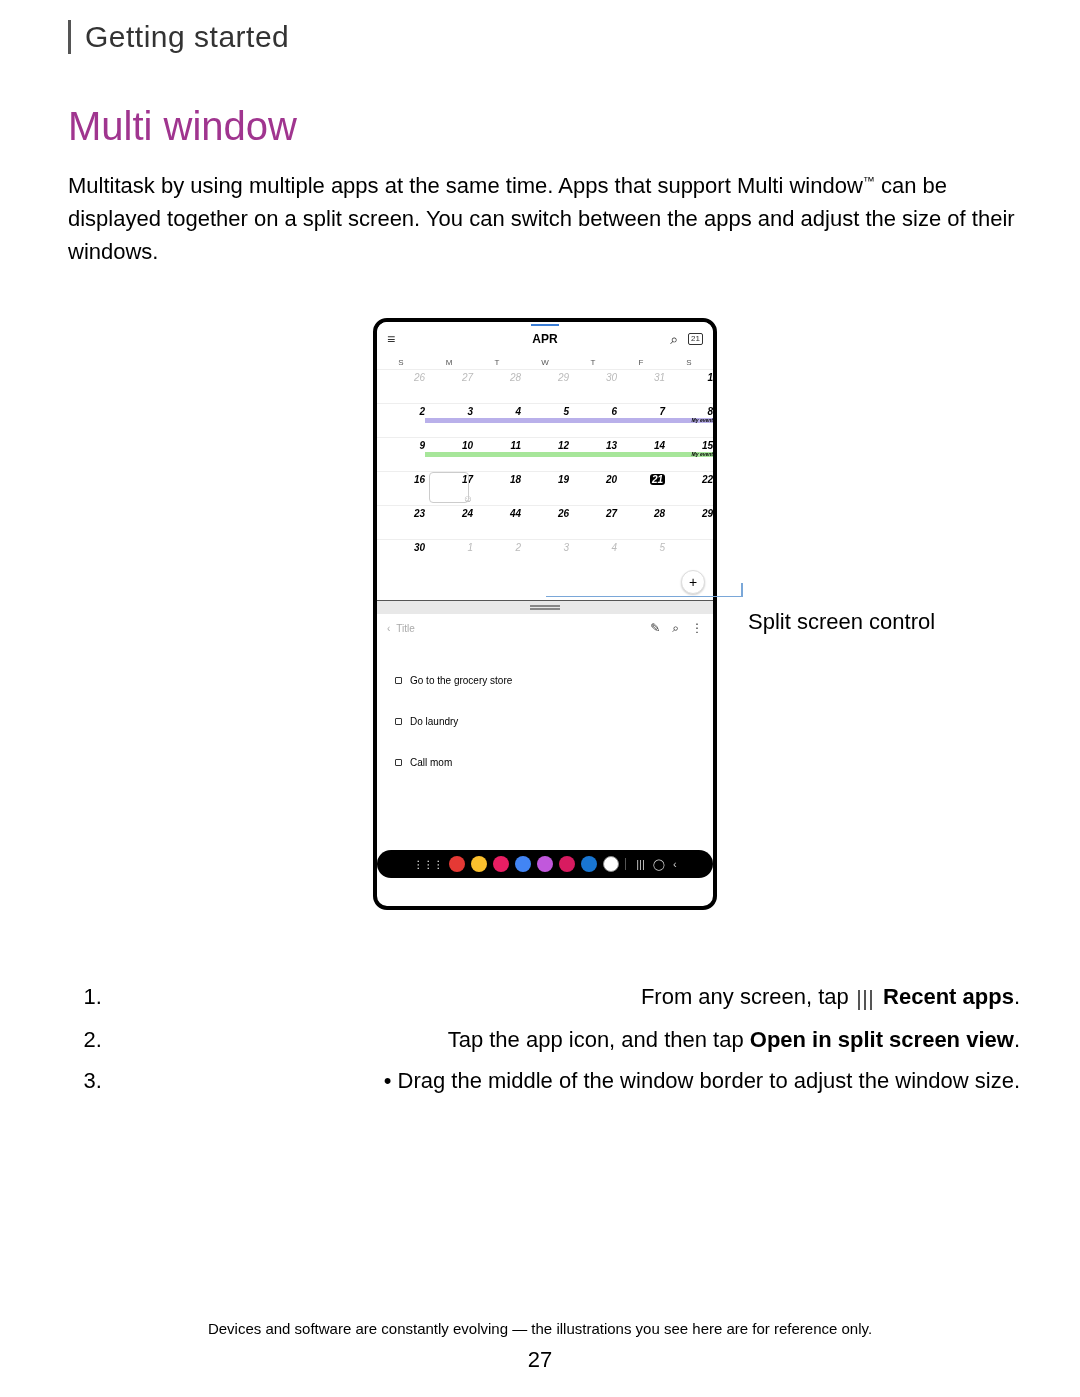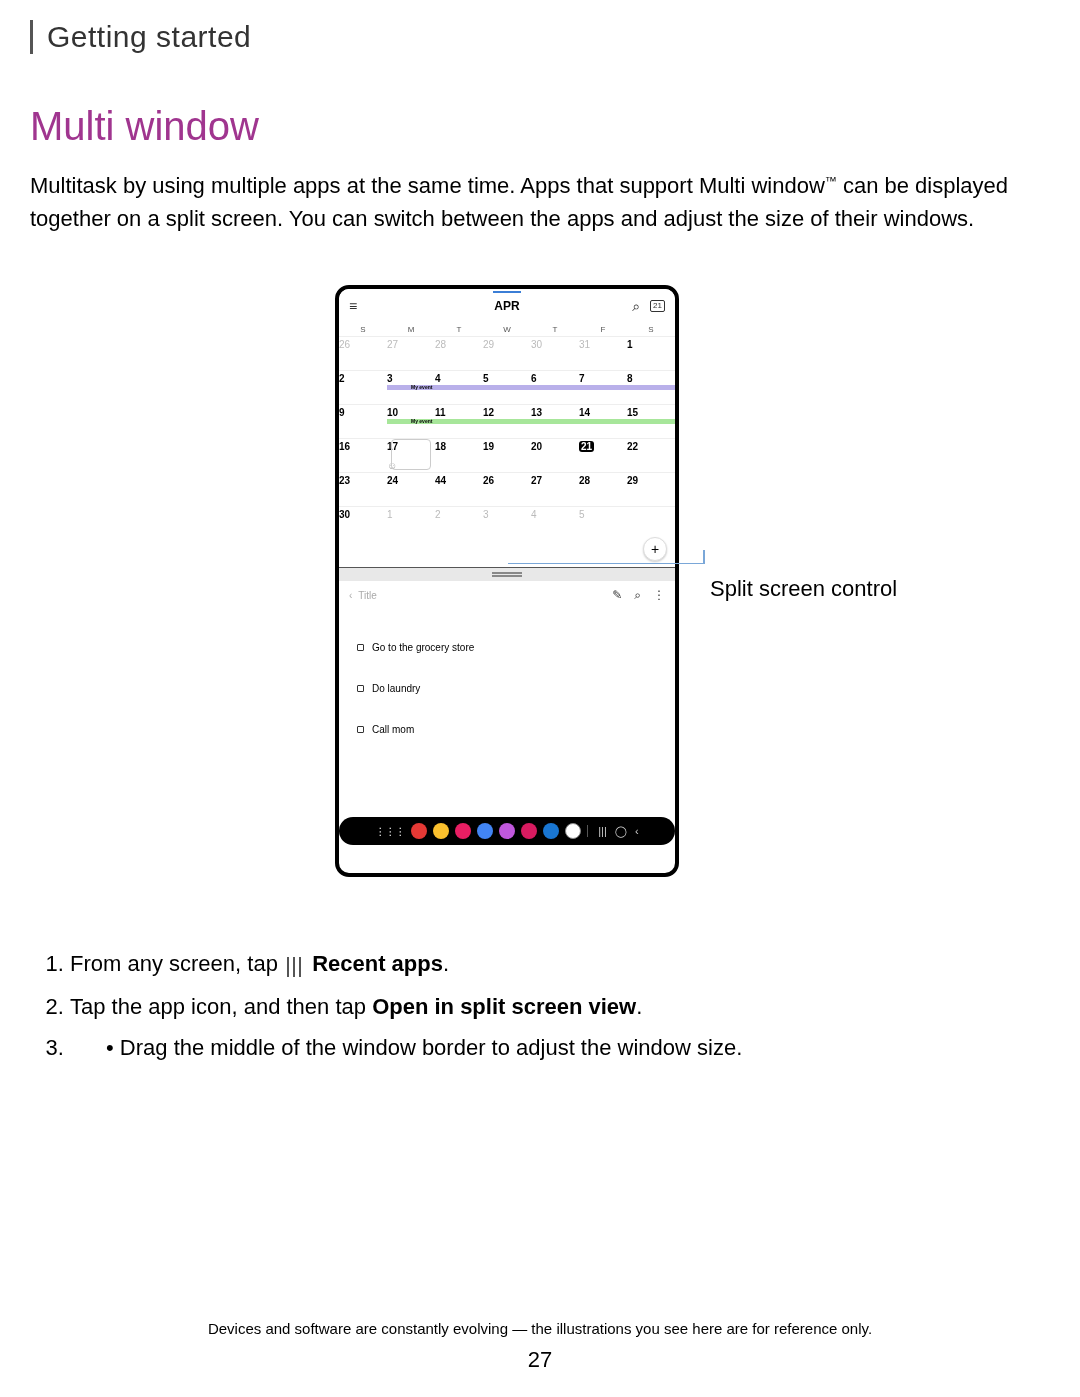--- a/index.html
+++ b/index.html
@@ -4,21 +4,21 @@
 <style>
   * { box-sizing: border-box; margin: 0; padding: 0; }
   body {
     width: 1080px;
     height: 1397px;
     background: #fff;
     font-family: -apple-system, BlinkMacSystemFont, "Segoe UI", Arial, sans-serif;
     color: #000;
     position: relative;
   }
-  .page { padding: 20px 60px 0 30px; }
+  .page { padding: 20px 60px 0 68px; }
   .breadcrumb-bar {
     border-left: 3px solid #555;
     padding-left: 14px;
     margin-bottom: 50px;
   }
   .breadcrumb-bar h2 {
     font-size: 30px;
     font-weight: 400;
     color: #333;
     letter-spacing: 0.5px;
@@ -83,27 +83,28 @@
     height: 2px;
     background: #3b7ed6;
   }
   .ham, .search-ic, .today-ic { font-size: 14px; color: #333; }
   .cal-header .right { display: flex; gap: 10px; align-items: center; }
   .today-ic { border: 1px solid #333; border-radius: 2px; font-size: 8px; padding: 0 2px; line-height: 10px; }
   table.calendar { width: 100%; border-collapse: collapse; table-layout: fixed; }
   table.calendar th { font-size: 8px; font-weight: 400; color: #555; padding: 2px 0; }
   table.calendar td {
     font-size: 10px;
-    text-align: left;
+    text-align: right;
     vertical-align: top;
     height: 34px;
     border-top: 1px solid #eee;
     padding-top: 2px;
     position: relative;
     font-weight: 600;
+    font-style: italic;
   }
   table.calendar td.muted { color: #bbb; font-weight: 400; }
   .ev-purple { position: absolute; top: 14px; left: 0; right: -285px; height: 5px; background: #b9b0ea; font-size: 5px; line-height: 5px; color: #000; padding-left: 50%; overflow: visible; white-space: nowrap; z-index: 1; }
   .ev-green { position: absolute; top: 14px; left: 0; right: -285px; height: 5px; background: #a7e69a; font-size: 5px; line-height: 5px; color: #000; padding-left: 50%; overflow: visible; white-space: nowrap; z-index: 1; }
   td.today span { background: #000; color: #fff; border-radius: 3px; padding: 0 2px; }
   td.sel { position: relative; }
   td.sel::after { content: ""; position: absolute; top: 0; left: 4px; right: 4px; bottom: 2px; border: 1px solid #ccc; border-radius: 4px; }
   .smiley { font-size: 10px; color: #aaa; display: block; margin-top: 8px; }
   .fab {
     position: absolute;
@@ -190,21 +191,21 @@
     left: 680px;
     font-size: 22px;
     color: #000;
     margin-top: 36px;
   }
   ol.steps {
     padding-left: 40px;
     font-size: 22px;
     line-height: 1.7;
   }
-  ol.steps li { margin-bottom: 4px; }
+  ol.steps li { margin-bottom: 4px; text-align: right; }
   ol.steps li .recent-icon {
     display: inline-block;
     vertical-align: middle;
     margin: 0 1px 0 3px;
   }
   ol.steps li .recent-icon span {
     display: inline-block;
     width: 2px;
     height: 20px;
     background: #555;

